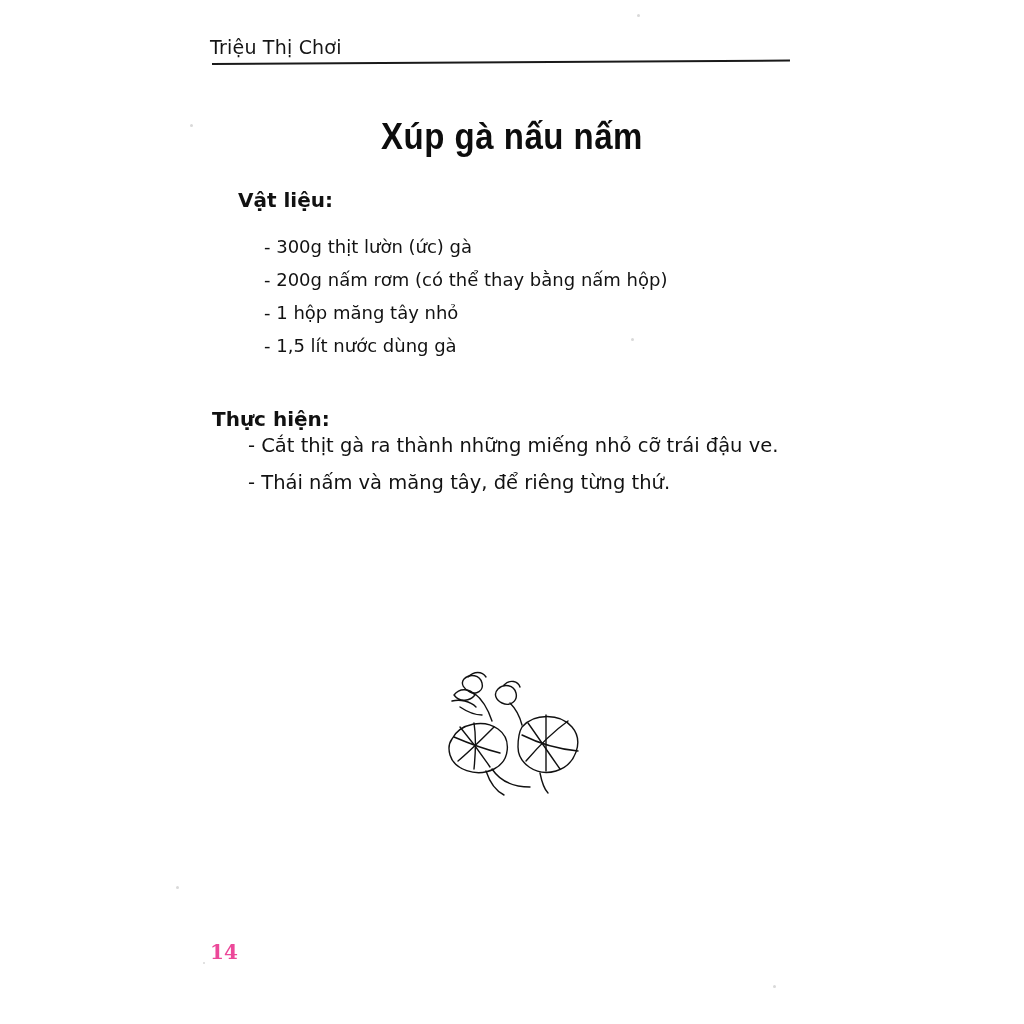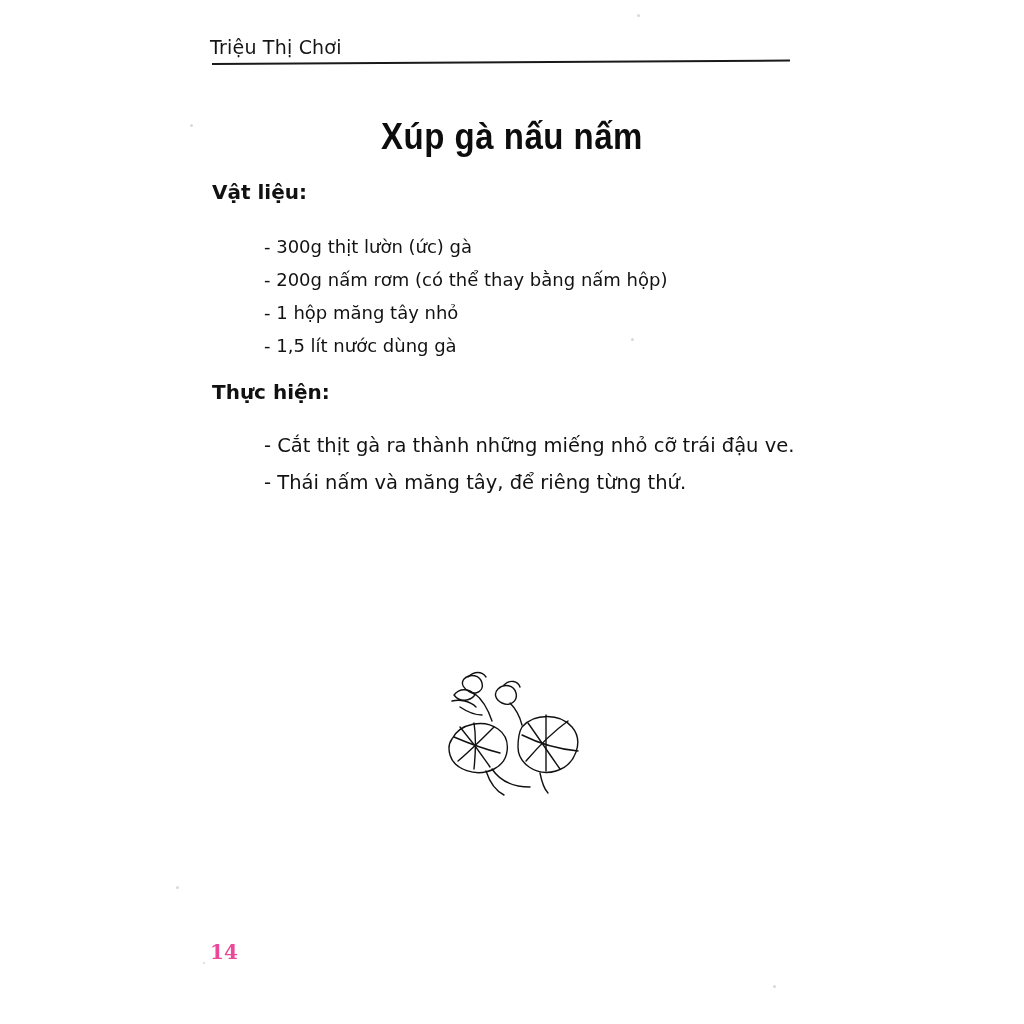--- a/index.html
+++ b/index.html
@@ -71,38 +71,38 @@
     display: inline-block;
     transform: scaleY(1.12);
   }
   .section-head {
     position: absolute;
     left: 212px;
     font-size: 20px;
     font-weight: bold;
     color: #111111;
   }
-  .sh-ingredients { top: 180px; }
-  .sh-steps { top: 380px; }
+  .sh-ingredients { top: 188px; margin-left: 26px; }
+  .sh-steps { top: 407px; }
 
   .ing-list {
     position: absolute;
     left: 264px;
     top: 230px;
     width: 640px;
   }
   .ing-item {
     font-size: 18px;
     line-height: 33px;
     color: #121212;
     white-space: nowrap;
   }
   .steps {
     position: absolute;
-    left: 212px;
+    left: 196px;
     top: 430px;
     width: 590px;
   }
   .step {
     font-size: 19.5px;
     line-height: 31px;
     color: #121212;
     text-indent: 52px;
     margin-bottom: 6px;
   }

